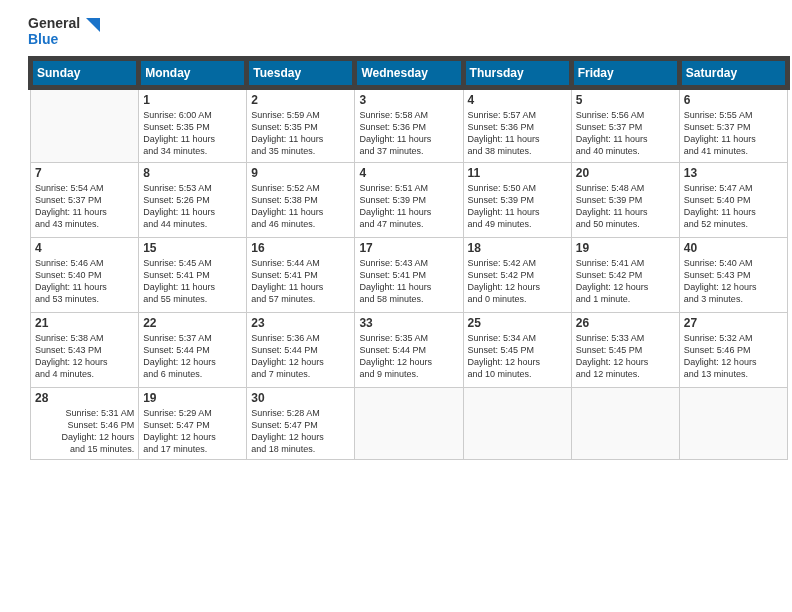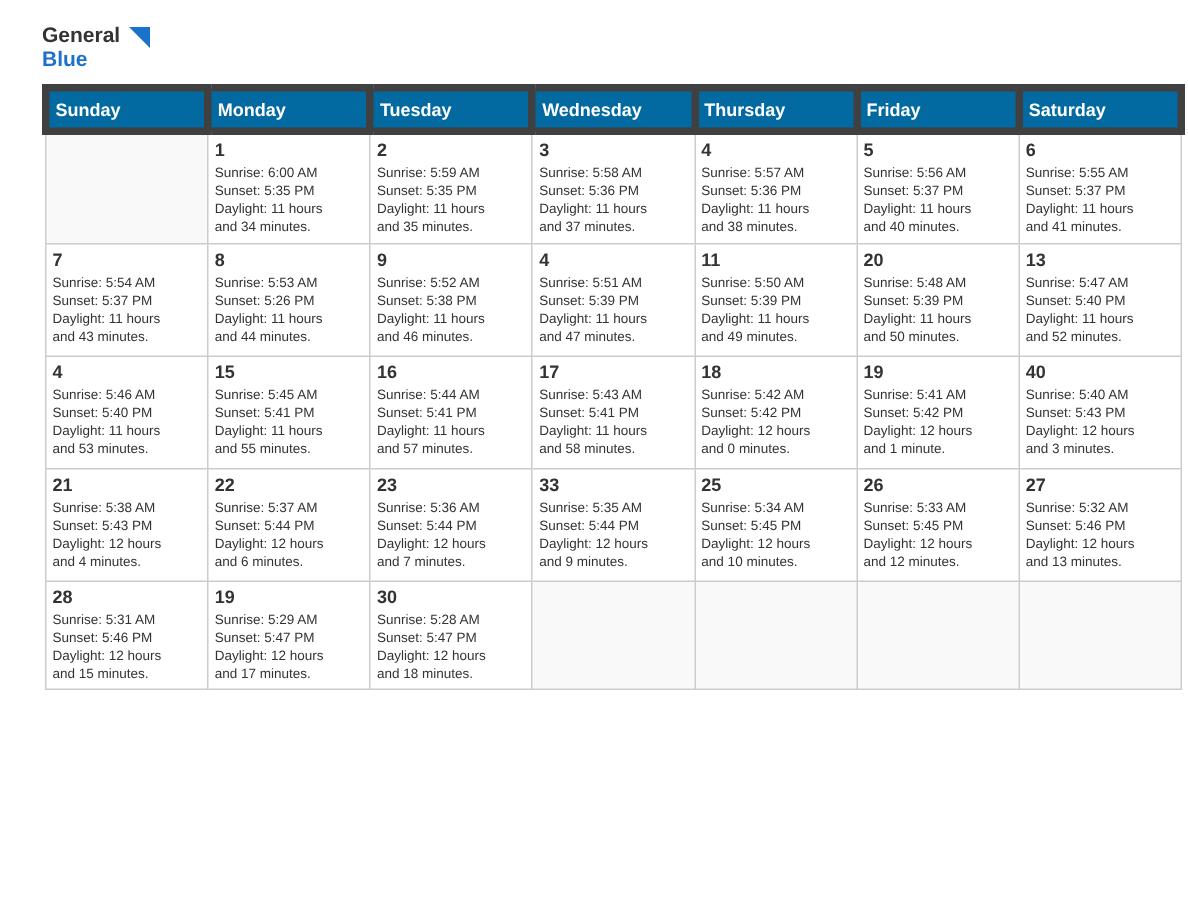--- a/index.html
+++ b/index.html
@@ -306,21 +306,21 @@
             <span class="day-num">27</span>
             <div class="cell-text" style="white-space: pre-line;">Sunrise: 5:32 AM
 Sunset: 5:46 PM
 Daylight: 12 hours
 and 13 minutes.</div>
           </td>
         </tr>
         <tr class="last-row">
           <td>
             <span class="day-num">28</span>
-            <div class="cell-text" style="white-space: pre-line;">Sunrise: 5:31 AM
+            <div class="cell-text" style="white-space: pre-line; text-align: right;">Sunrise: 5:31 AM
 Sunset: 5:46 PM
 Daylight: 12 hours
 and 15 minutes.</div>
           </td>
           <td>
             <span class="day-num">19</span>
             <div class="cell-text" style="white-space: pre-line;">Sunrise: 5:29 AM
 Sunset: 5:47 PM
 Daylight: 12 hours
 and 17 minutes.</div>

